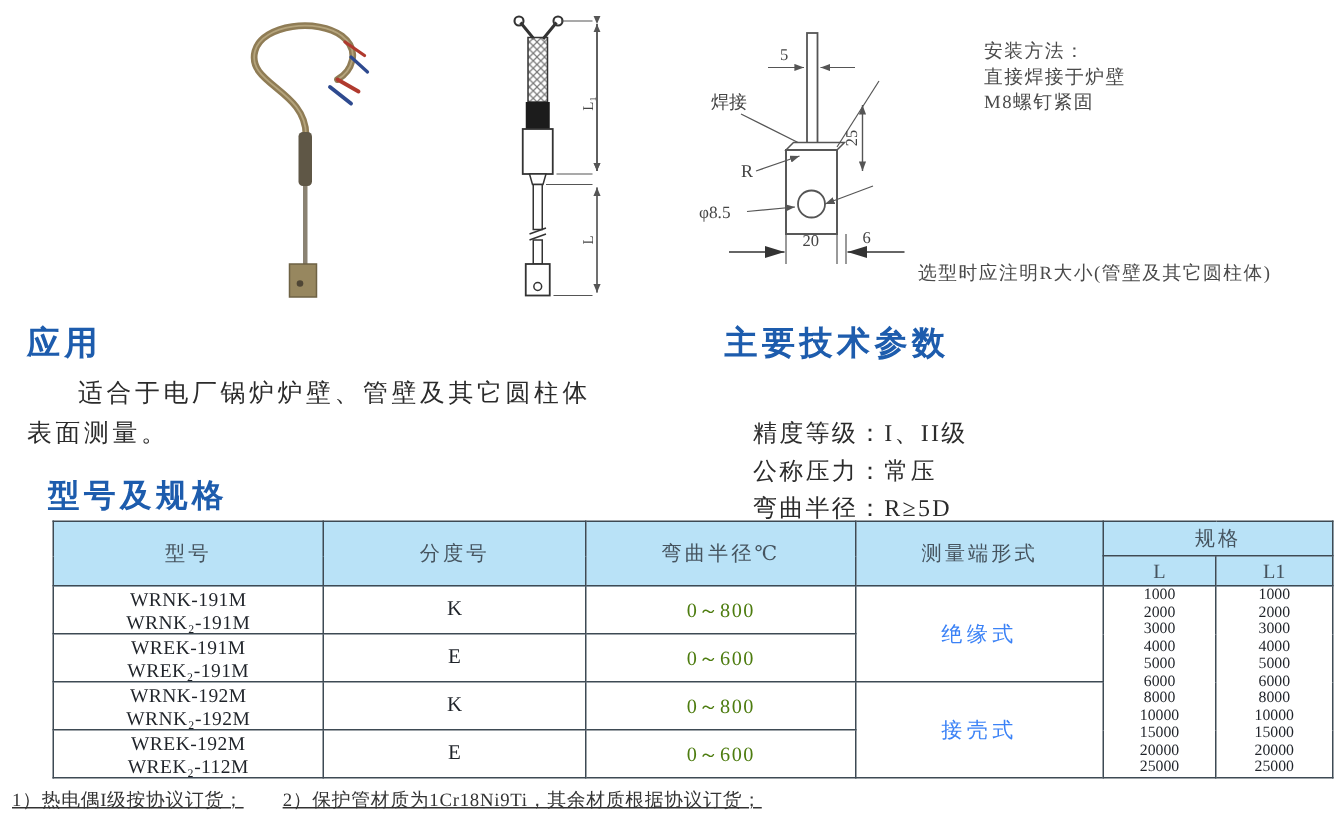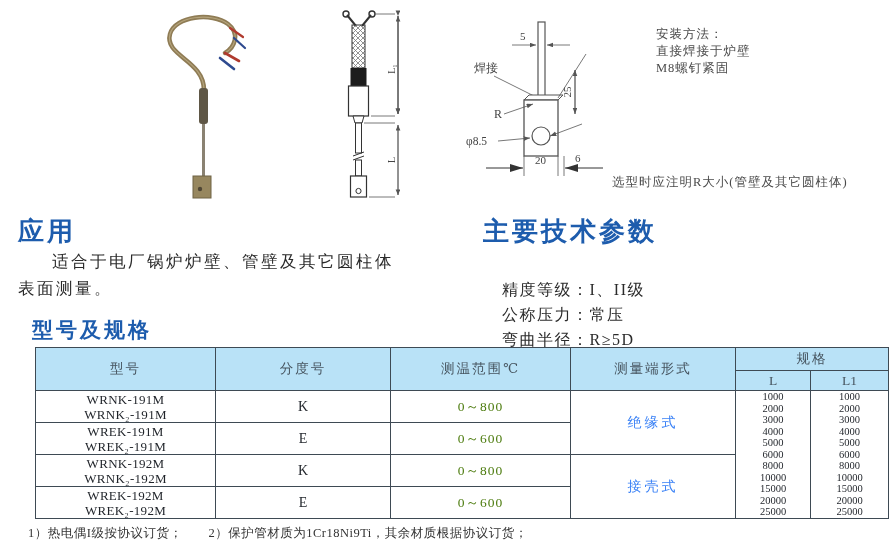--- a/index.html
+++ b/index.html
@@ -6,21 +6,21 @@
   html,body { background:#fff; }
   .page {
     position:relative; width:890px; height:554px; background:#ffffff;
     font-family:"Liberation Serif","DejaVu Serif",serif; color:#222; overflow:hidden;
   }
   .abs { position:absolute; }
 
   
   .sec-title {
     font-family:"Liberation Sans","DejaVu Sans",sans-serif;
-    font-weight:bold; font-size:26px; color:#1d5cad; letter-spacing:3px;
+    font-weight:bold; font-size:22px; color:#1d5cad; letter-spacing:3px;
   }
 
   
   .note-text { font-size:12.5px; color:#4a4a4a; line-height:17px; letter-spacing:1px; }
 
   
   .app-text { font-size:16.5px; color:#2b2b2b; line-height:27px; letter-spacing:2.5px; width:445px; }
   .app-text .indent { padding-left:34px; }
 
   
@@ -188,21 +188,21 @@
         <col style="width:175px">
         <col style="width:180px">
       <col style="width:165px">
         <col style="width:75px">
         <col style="width:78px">
     </colgroup>
     <thead>
       <tr class="h1">
         <th rowspan="2">型号</th>
         <th rowspan="2">分度号</th>
-        <th rowspan="2">测温范围℃</th>
+        <th rowspan="2">弯曲半径℃</th>
         <th rowspan="2">测量端形式</th>
         <th colspan="2">规格</th>
       </tr>
       <tr class="h2">
         <th>L</th>
         <th>L1</th>
       </tr>
     </thead>
     <tbody>
       <tr>
@@ -253,25 +253,25 @@
           <div>WRNK-192M</div>
           <div>WRNK₂-192M</div>
         </td>
         <td class="grad">K</td>
         <td class="range">0～800</td>
         <td class="tip" rowspan="2">接壳式</td>
       </tr>
       <tr>
         <td class="model">
           <div>WREK-192M</div>
-          <div>WREK₂-192M</div>
+          <div>WREK₂-112M</div>
         </td>
         <td class="grad">E</td>
         <td class="range">0～600</td>
       </tr>
     </tbody>
   </table>
 
-  <div class="abs footnote" style="left:28px; top:525px;">
+  <div class="abs footnote" style="left:8px; top:525px;text-decoration:underline;">
     <span>1）热电偶I级按协议订货；</span><span>2）保护管材质为1Cr18Ni9Ti，其余材质根据协议订货；</span>
   </div>
 
 </div>
 
 </body></html>

